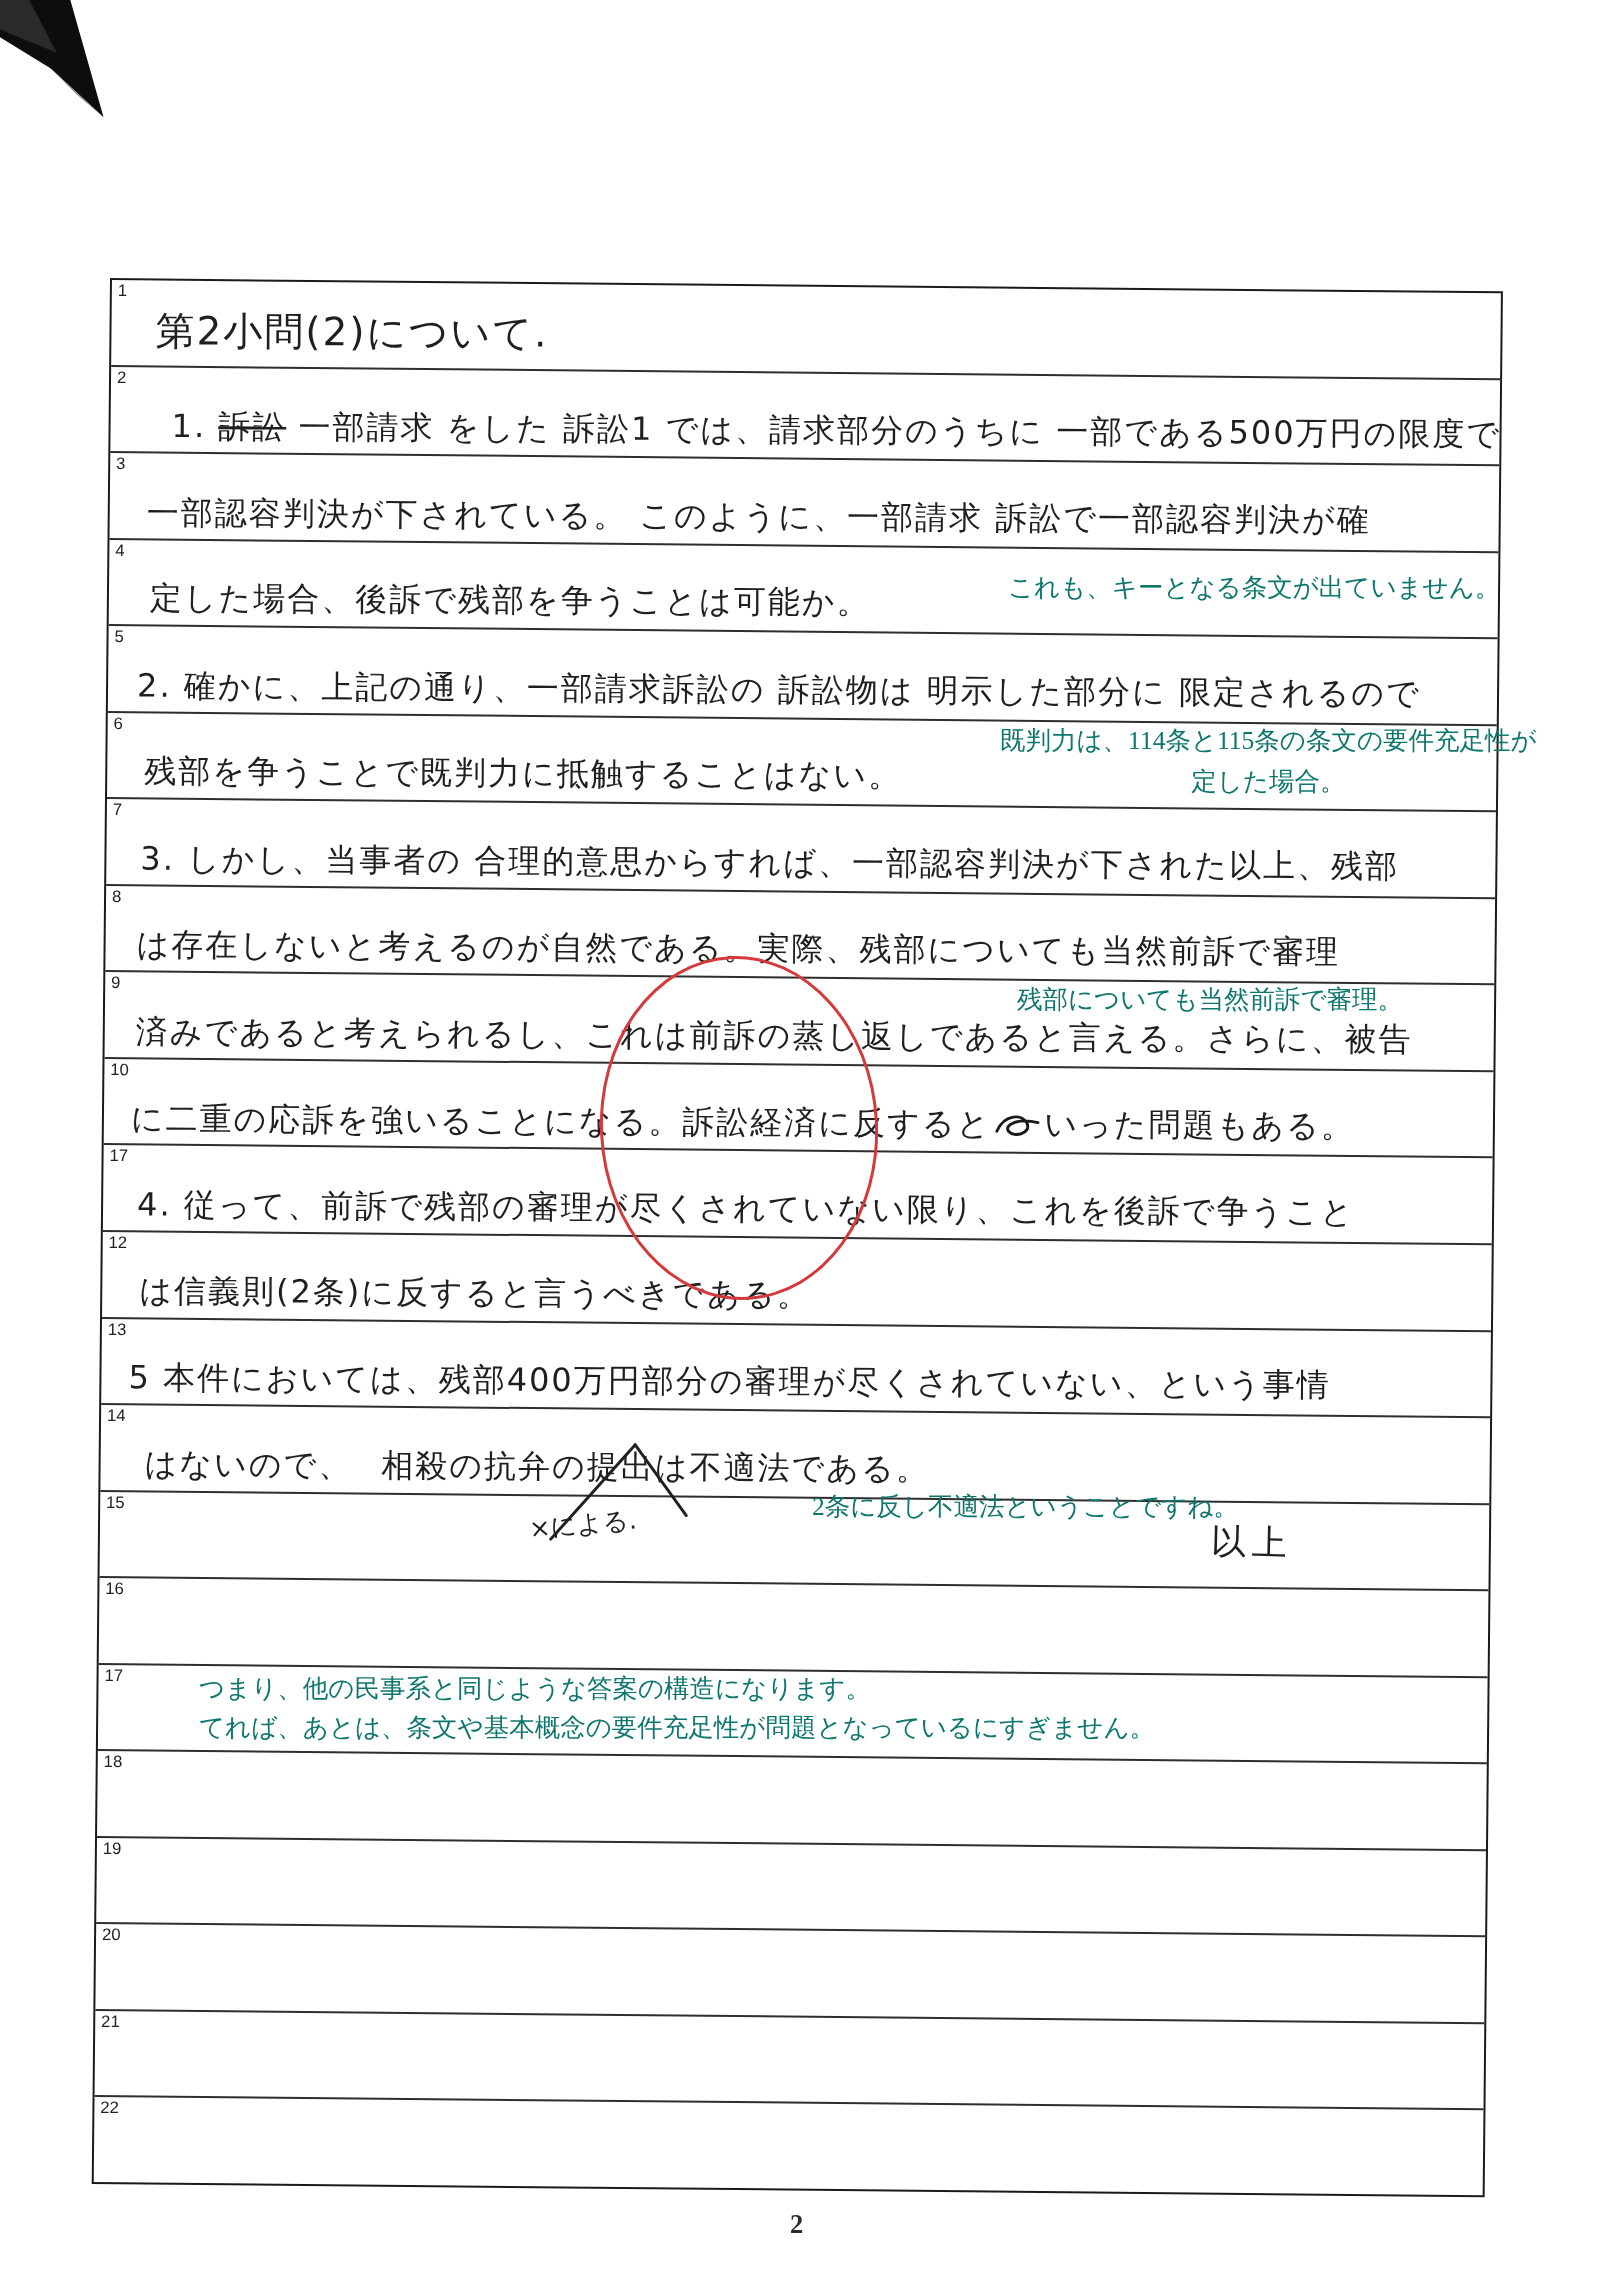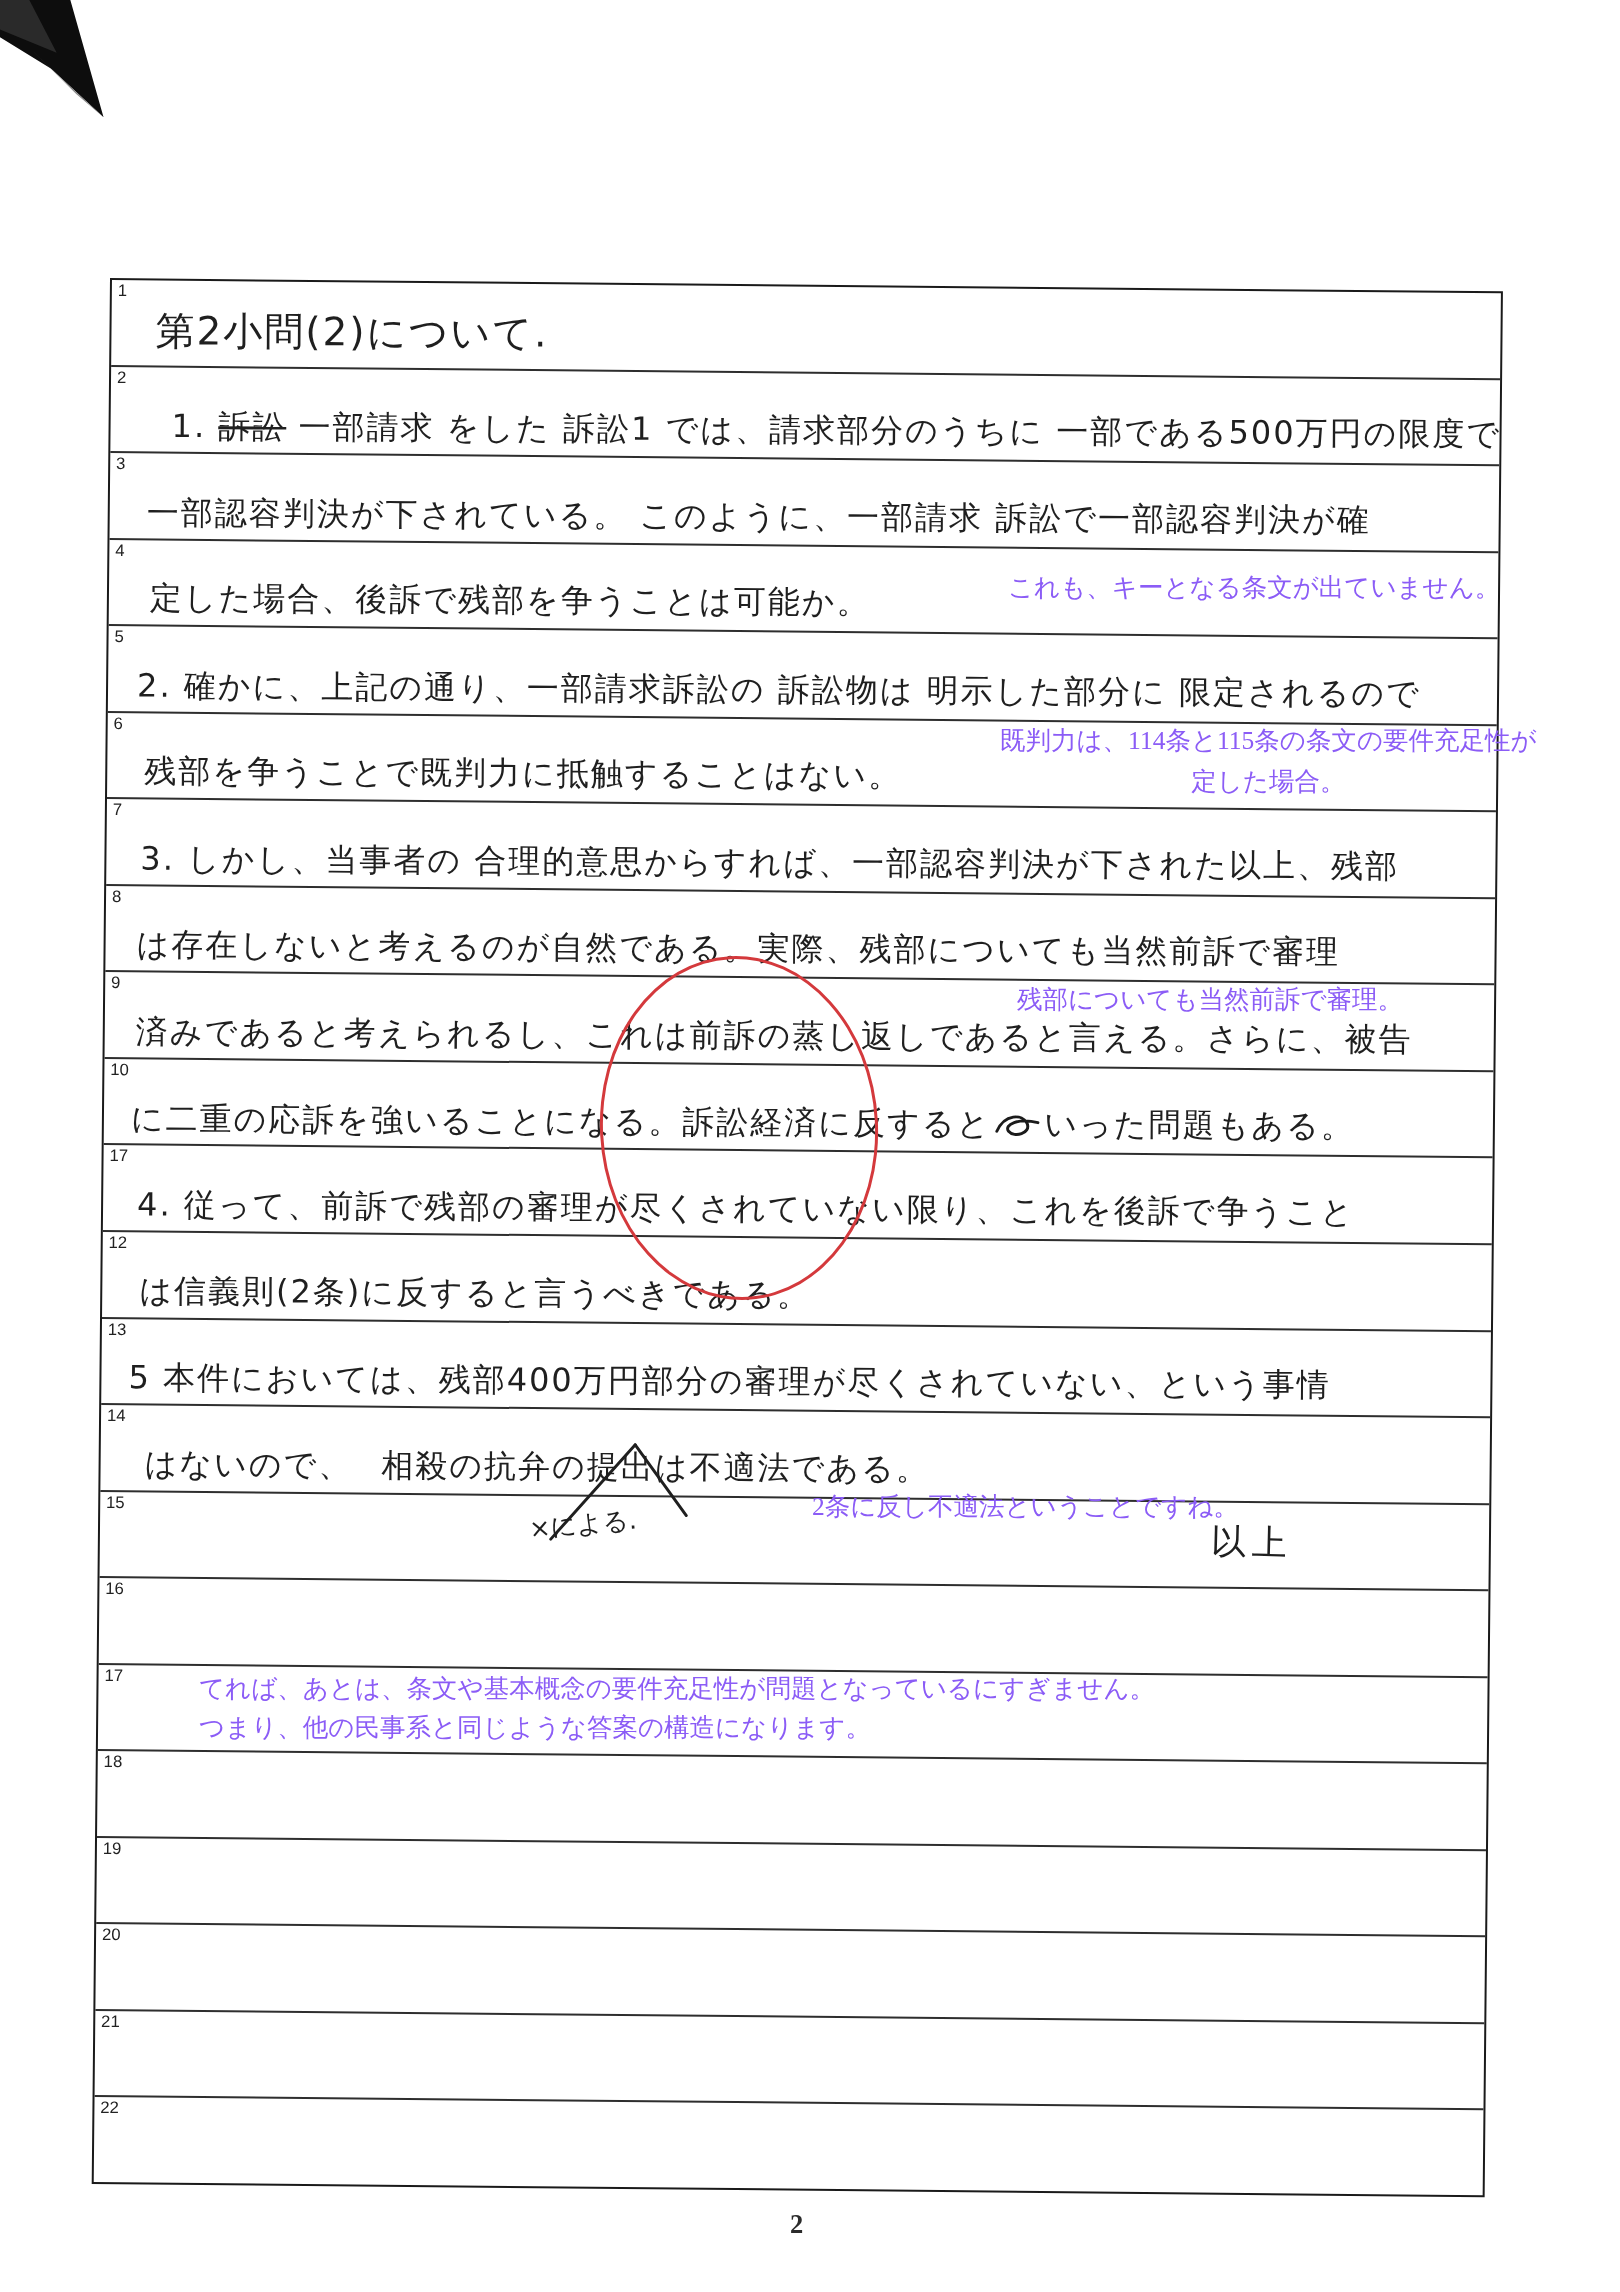--- a/index.html
+++ b/index.html
@@ -39,21 +39,21 @@
     font-size: 32px; letter-spacing: 2px;
     color: #1f1f1f;
     font-family: "DejaVu Sans", sans-serif;
     transform: rotate(-0.2deg);
   }
   .struck { text-decoration: line-through; text-decoration-thickness: 2.9px; }
   .hw-gap { display: inline-block; width: 29px; }
   
   .red-note {
     position: absolute;
-    color: #8b5cf6;
+    color: #0f766e;
     font-size: 25.5px;
     line-height: 41px;
     white-space: nowrap;
     font-family: "Liberation Serif", "DejaVu Serif", serif;
   }
   .summary-line { white-space: nowrap; line-height: 39px; }
   
   .red-circle {
     position: absolute;
     left: 600px; top: 956px;
@@ -216,18 +216,18 @@
 <div class="red-note" style="left:1000px; top:720px;text-align:center;">
   <div>既判力は、114条と115条の条文の要件充足性が</div>
   <div>定した場合。</div>
 </div>
 
 <div class="red-note" style="left:1017px; top:979px;">残部についても当然前訴で審理。</div>
 
 <div class="red-note" style="left:812px; top:1486px;font-family:Liberation Serif, serif;">2条に反し不適法ということですね。</div>
 
 <div class="red-note" style="left:199px; top:1669px;">
+  <div class="summary-line">つまり、他の民事系と同じような答案の構造になります。</div>
   <div class="summary-line">てれば、あとは、条文や基本概念の要件充足性が問題となっているにすぎません。</div>
-  <div class="summary-line">つまり、他の民事系と同じような答案の構造になります。</div>
 </div>
 
 <div class="page-num">2</div>
 
 
 </body></html>

